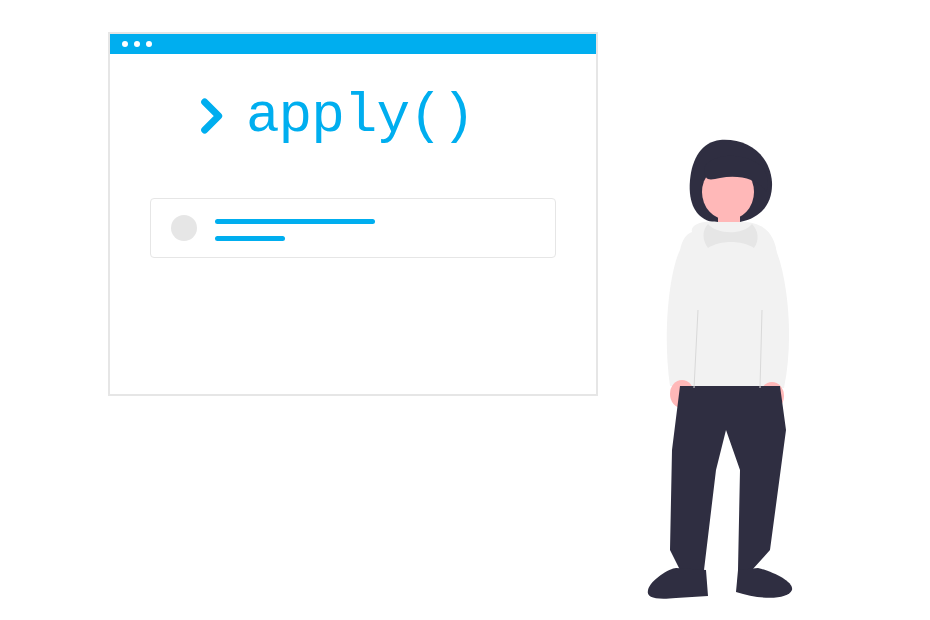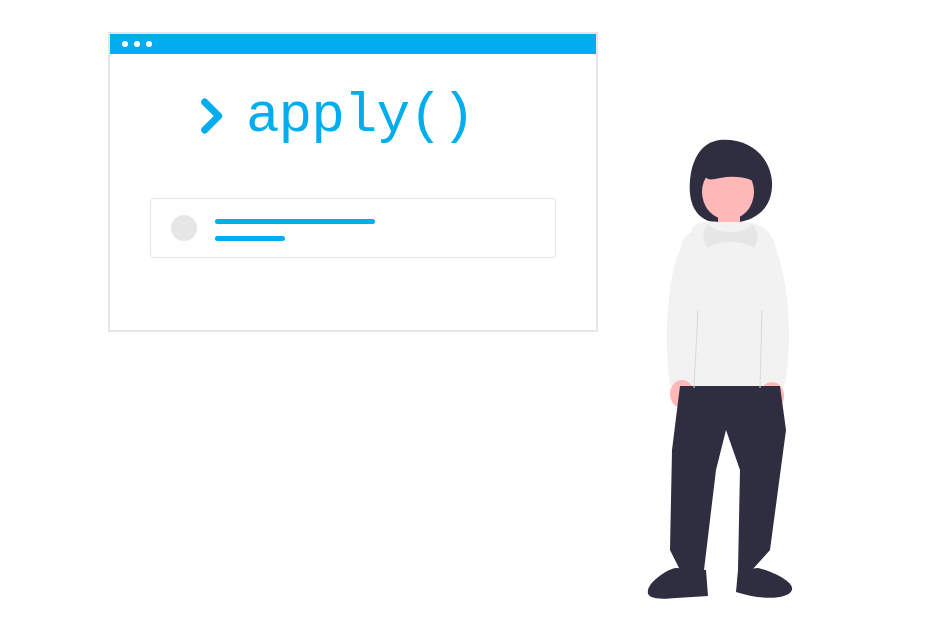--- a/index.html
+++ b/index.html
@@ -9,21 +9,21 @@
       background: #ffffff;
       font-family: 'Courier New', monospace;
       position: relative;
       overflow: hidden;
     }
     .browser-window {
       position: absolute;
       top: 32px;
       left: 108px;
       width: 490px;
-      height: 300px;
+      height: 364px;
       background: #ffffff;
       border: 2px solid #e6e6e6;
     }
     .titlebar {
       height: 20px;
       background: #00aeef;
       display: flex;
       align-items: center;
       padding-left: 12px;
       gap: 6px;

